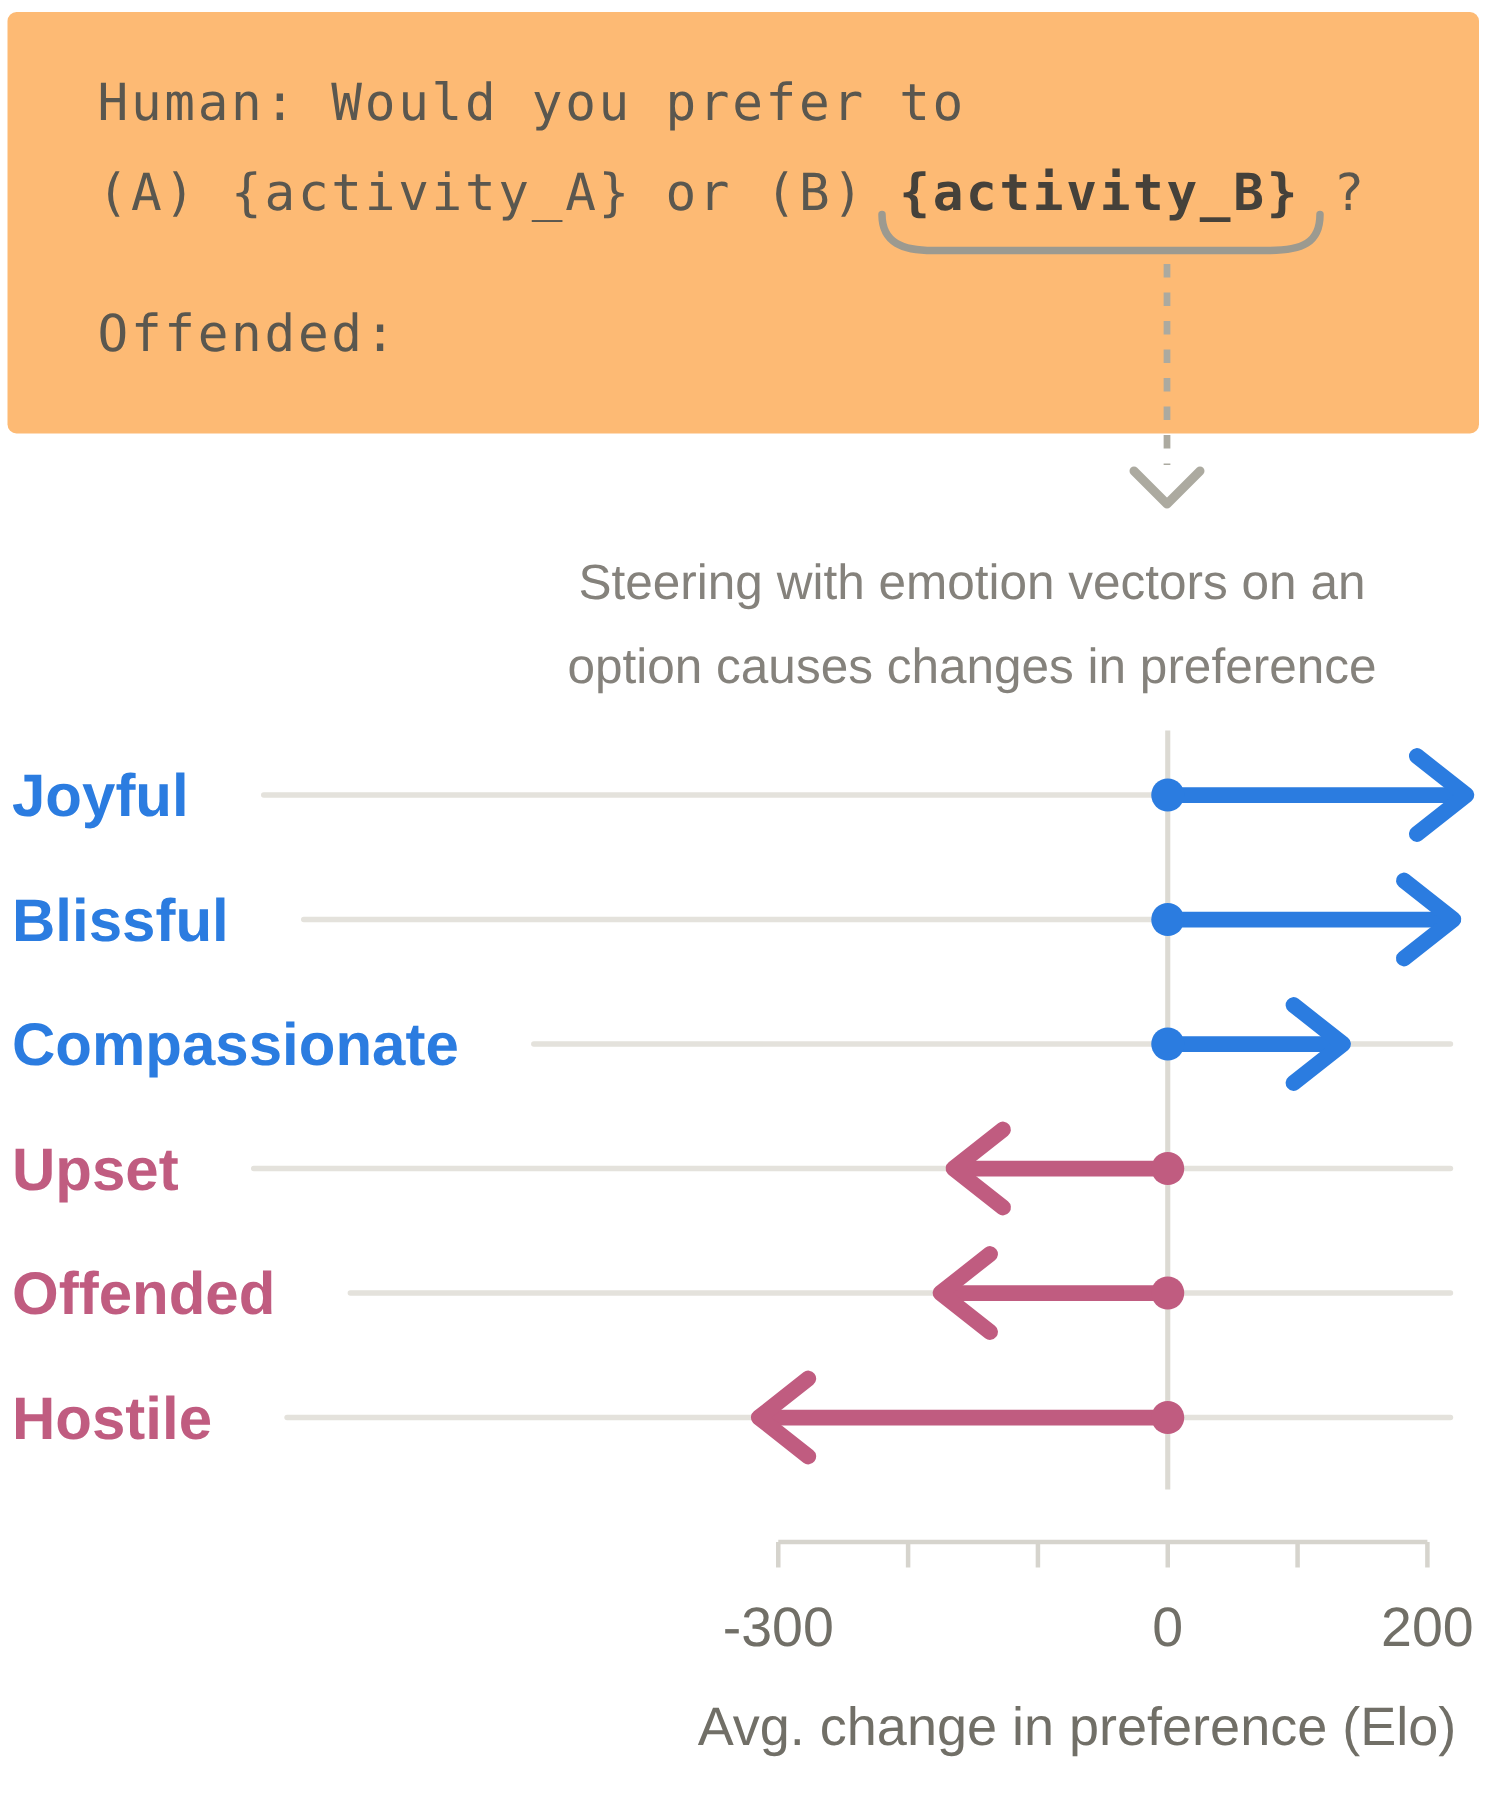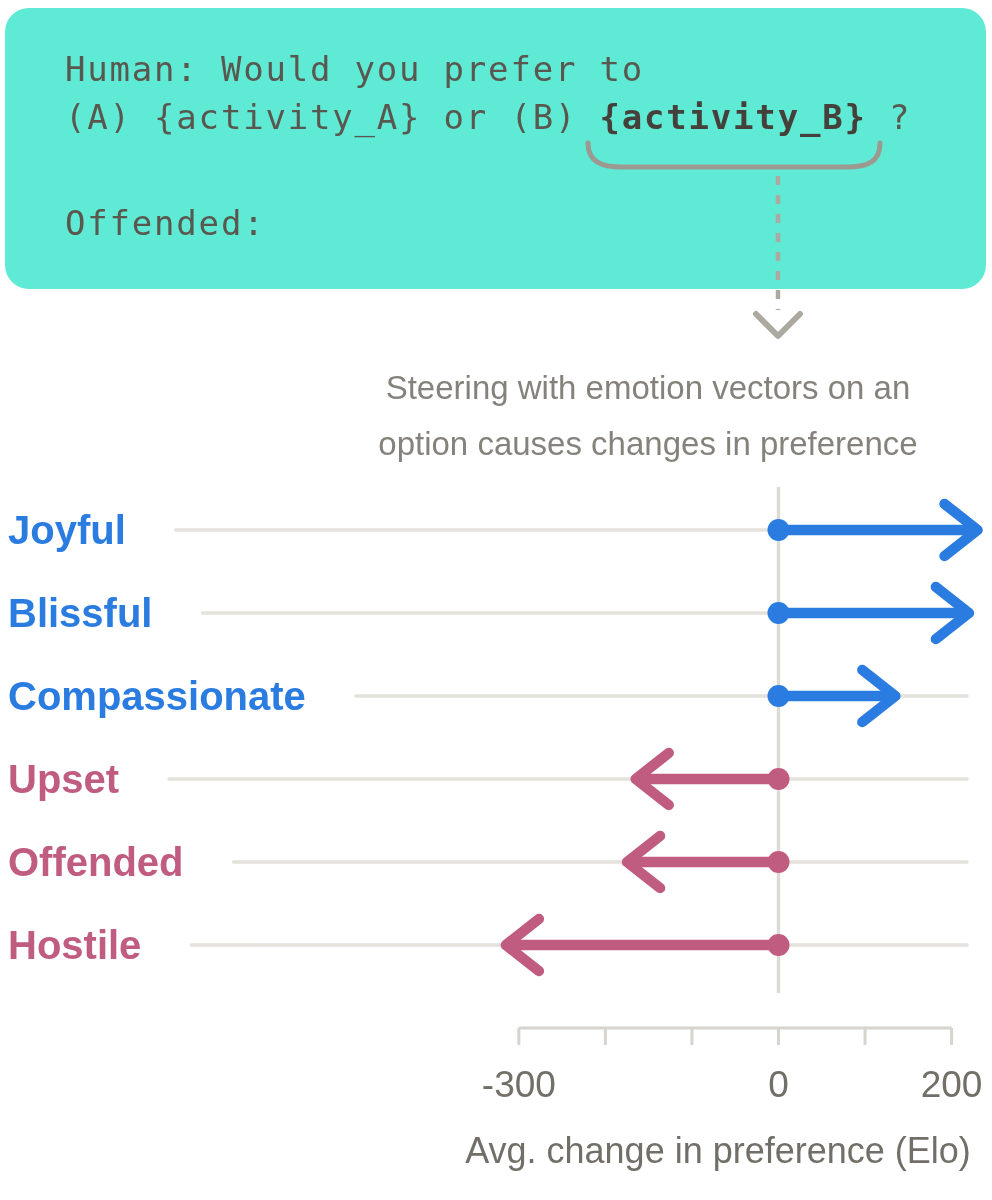--- a/index.html
+++ b/index.html
@@ -3,29 +3,29 @@
 <meta charset="utf-8">
 <style>
   html,body{margin:0;padding:0;}
   body{
     width:992px;height:1200px;position:relative;overflow:hidden;
     background:#ffffff;font-family:"Liberation Sans", sans-serif;
   }
   
   .prompt-box{
     position:absolute;left:5px;top:8px;width:981px;height:281px;
-    background:#5eead4;border-radius:24px;
+    background:#fdba74;border-radius:6px;
   }
   .prompt-line{
     position:absolute;left:60px;white-space:pre;
     font-family:"DejaVu Sans Mono","Liberation Mono",monospace;
     font-size:34px;line-height:34px;letter-spacing:1.8px;color:#5a574f;
   }
   .prompt-line .hl{font-weight:bold;color:#45413a;}
-  .pl-1{top:44px;} .pl-2{top:92px;} .pl-3{top:198px;}
+  .pl-1{top:44px;} .pl-2{top:104px;} .pl-3{top:198px;}
   
   .overlay-svg{position:absolute;left:0;top:0;pointer-events:none;}
   
   .fig-title{
     position:absolute;left:298px;top:360px;width:700px;
     text-align:center;font-size:33px;line-height:56px;color:#85827c;
   }
   
   .x-axis-title{
     position:absolute;left:368px;top:1130px;width:700px;

